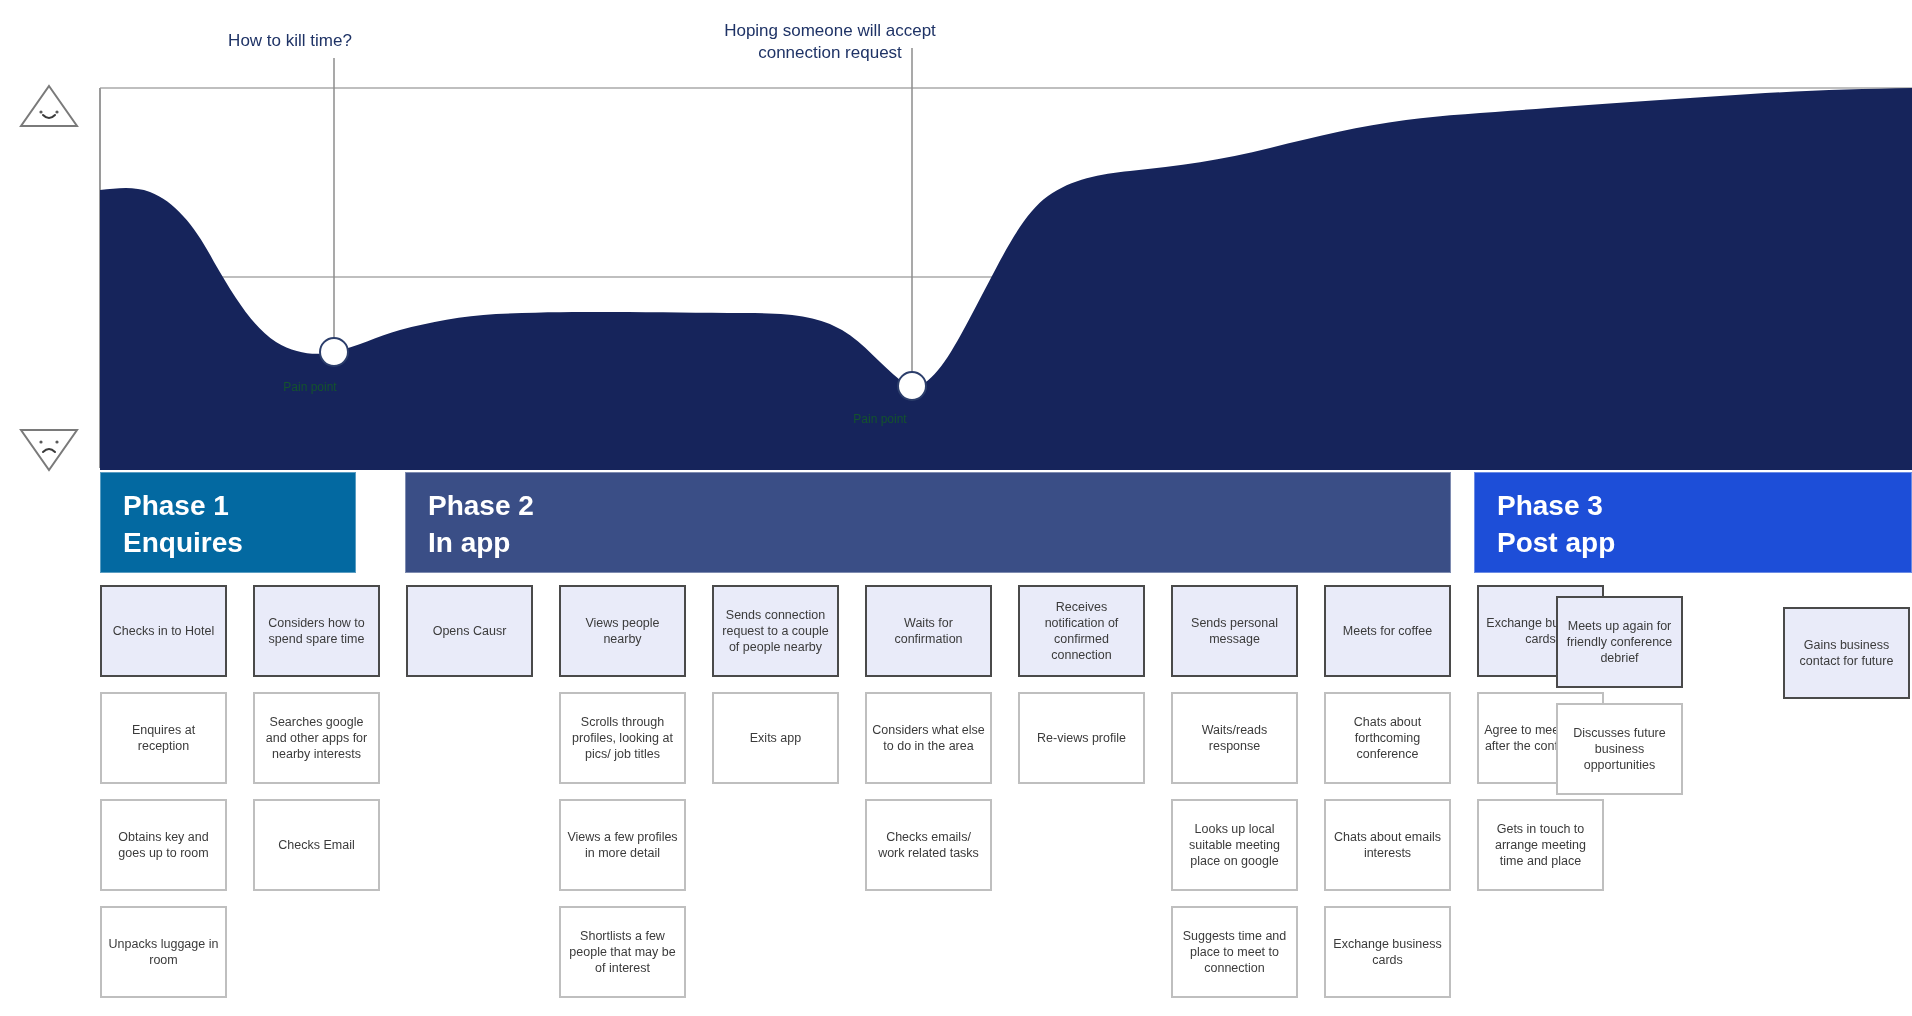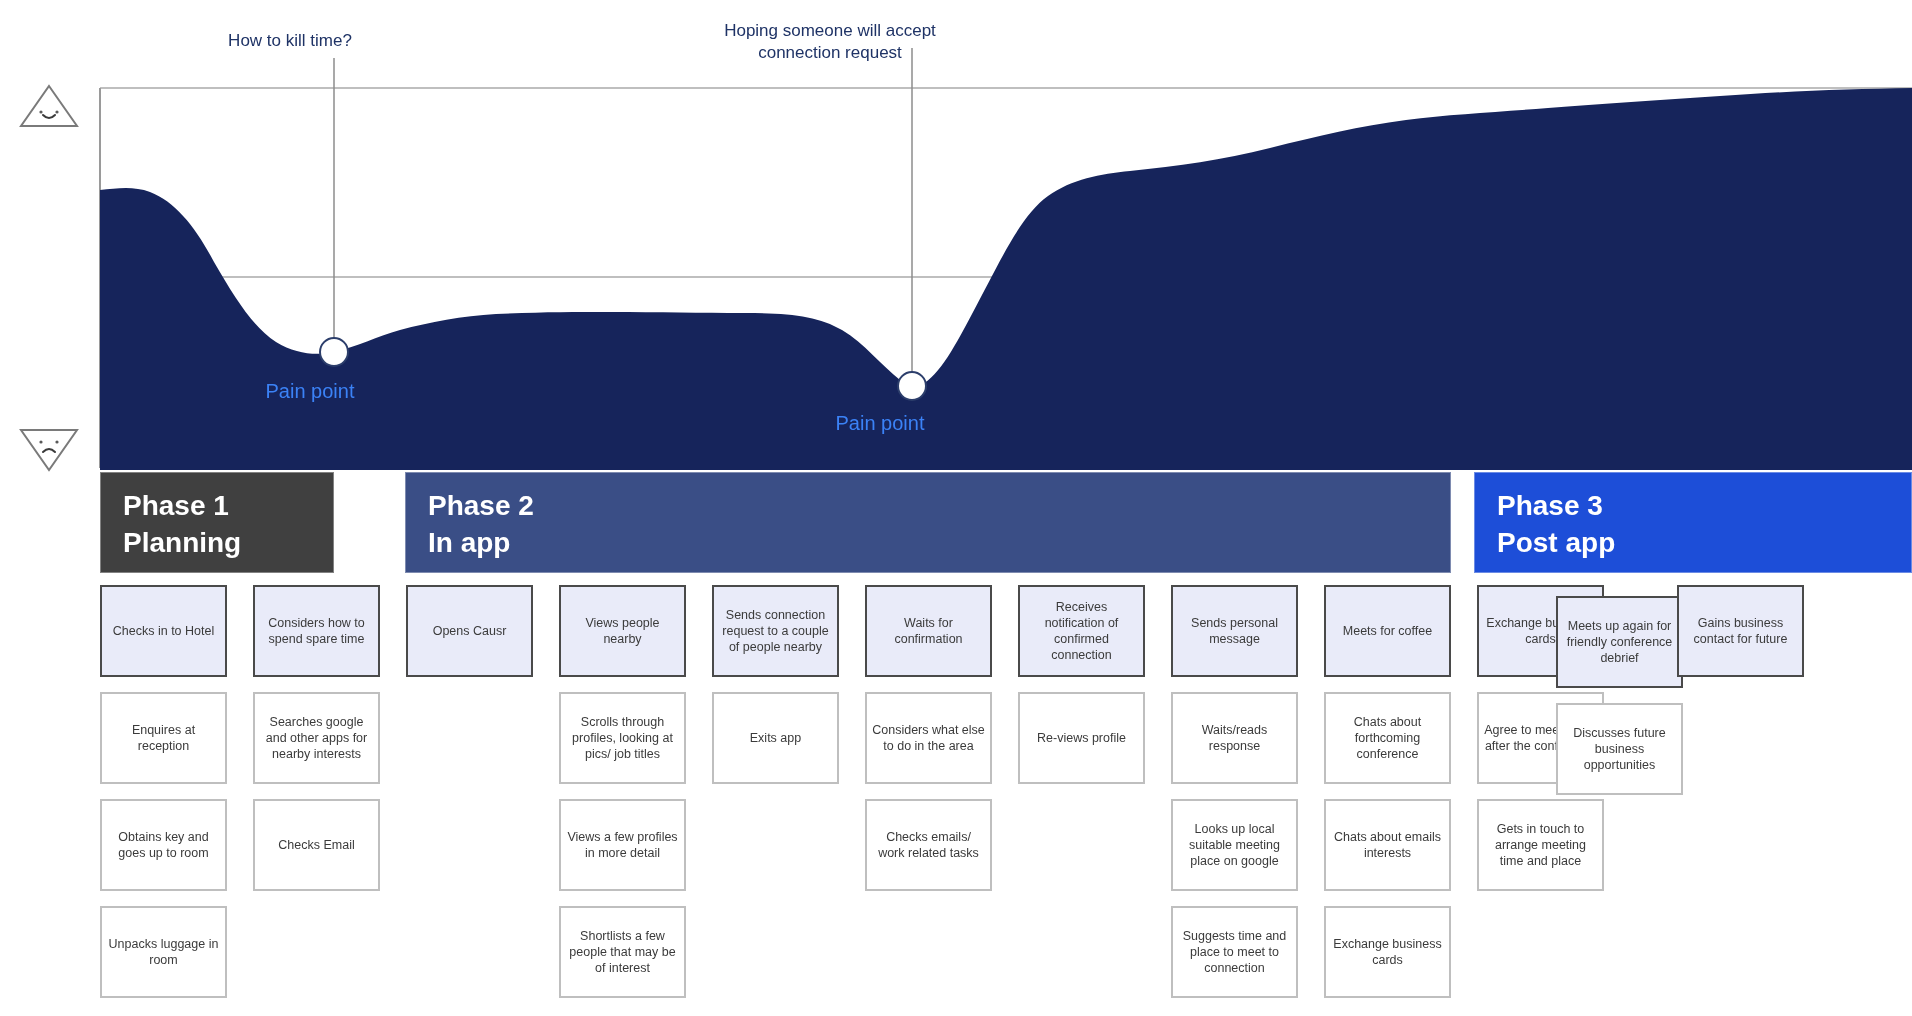--- a/index.html
+++ b/index.html
@@ -51,22 +51,22 @@
     line-height: 22px;
     text-align: center;
     white-space: pre-line;
     font-family: "Liberation Sans", sans-serif;
   }
   #callout-1-label { left: 170px; top: 30px; width: 240px; }
   #callout-2-label { left: 650px; top: 8px; width: 360px; margin-top: 12px; }
 
   .pain-label {
     position: absolute;
-    color: #3b82f6;
-    font-size: 20px;
+    color: #14532d;
+    font-size: 12px;
     text-align: center;
     white-space: nowrap;
     font-family: "Liberation Sans", sans-serif;
   }
   #pain-1-label { left: 220px; top: 380px; width: 180px; }
   #pain-2-label { left: 790px; top: 412px; width: 180px; }
 
   
   .phase-row {
     position: absolute;
@@ -183,23 +183,23 @@
 
     <div class="callout-label" id="callout-1-label">How to kill time?</div>
     <div class="callout-label" id="callout-2-label">Hoping someone will accept
 connection request</div>
 
     <div class="pain-label" id="pain-1-label">Pain point</div>
     <div class="pain-label" id="pain-2-label">Pain point</div>
   </div>
 
   <div class="phase-row">
-    <div class="phase-bar" id="phase-bar-1" style="left:100px;width:234px;background:#404040;">
+    <div class="phase-bar" id="phase-bar-1" style="left:100px;width:256px;background:#0369a1;">
       <span class="phase-line">Phase 1</span>
-      <span class="phase-line">Planning</span>
+      <span class="phase-line">Enquires</span>
     </div>
     <div class="phase-bar" id="phase-bar-2" style="left:405px;width:1046px;background:#3A4E86;">
       <span class="phase-line">Phase 2</span>
       <span class="phase-line">In app</span>
     </div>
     <div class="phase-bar" id="phase-bar-3" style="left:1474px;width:438px;background:#1d4ed8;">
       <span class="phase-line">Phase 3</span>
       <span class="phase-line">Post app</span>
     </div>
   </div>
@@ -264,18 +264,18 @@
       <div class="j-card primary">Exchange business cards</div>
       <div class="j-card">Agree to meet again after the conference</div>
       <div class="j-card">Gets in touch to arrange meeting time and place</div>
     </div>
 
     <div class="card-col" style="left:1556px;margin-top:11px;">
       <div class="j-card primary">Meets up again for friendly conference debrief</div>
       <div class="j-card">Discusses future business opportunities</div>
     </div>
 
-    <div class="card-col" style="left:1677px;">
+    <div class="card-col" style="left:1783px;margin-top:22px;">
       <div class="j-card primary">Gains business contact for future</div>
     </div>
 
   </div>
 </div>
 
 </body></html>

